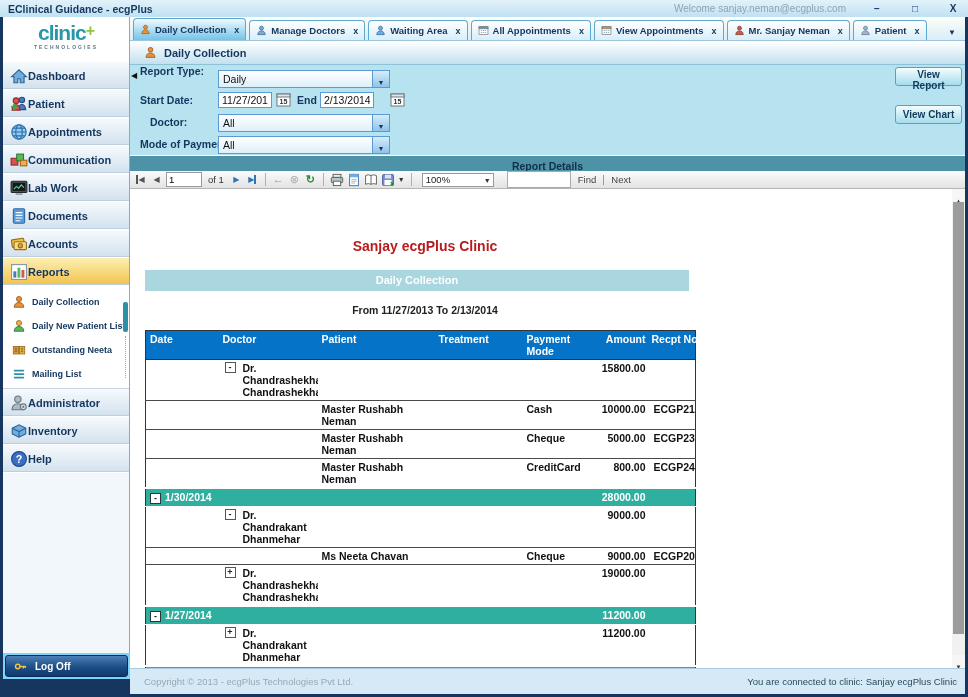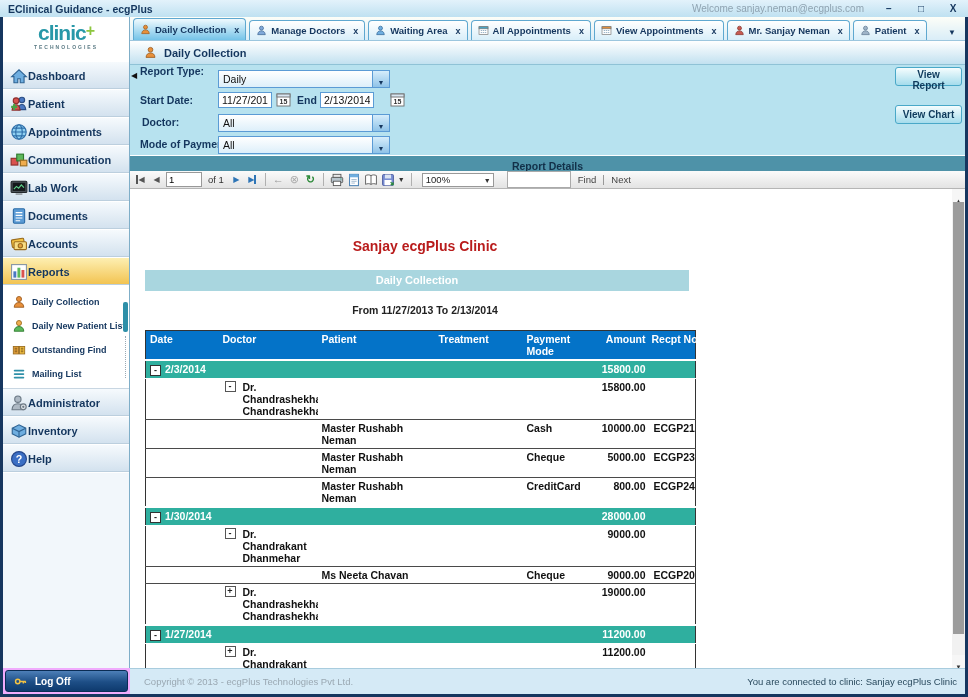--- a/index.html
+++ b/index.html
@@ -2,21 +2,21 @@
 <html><head>
 <meta charset="utf-8">
 <style>
   html,body{margin:0;padding:0;}
   body{width:968px;height:697px;position:relative;overflow:hidden;background:#16365F;
        font-family:"Liberation Sans",sans-serif;-webkit-font-smoothing:antialiased;}
   
   .titlebar{position:absolute;left:0;top:0;width:968px;height:17px;
     background:linear-gradient(#E3F2FB,#BFE1F1);display:flex;align-items:center;box-sizing:border-box;padding:0 8px;}
   .tb-title{font-size:10.5px;font-weight:bold;color:#14365E;}
-  .tb-right{margin-left:auto;display:flex;align-items:center;gap:18px;}
+  .tb-right{margin-left:auto;display:flex;align-items:center;gap:24px;}
   .tb-welcome{font-size:10px;color:#8FA3B1;}
   .winbtn{font-size:10px;font-weight:bold;color:#14365E;width:14px;text-align:center;cursor:default;}
   
   .sidebar{position:absolute;left:3px;top:17px;width:127px;bottom:29px;background:#F2F7FB;
     border-right:1px solid #7FAEC8;box-sizing:border-box;}
   .logo{height:45px;background:#fff;text-align:center;padding-top:3px;box-sizing:border-box;}
   .logo-main{font-size:21px;font-weight:bold;color:#2898A8;letter-spacing:-1px;line-height:22px;}
   .logo-plus{color:#8DC63F;font-size:16px;vertical-align:4px;font-weight:bold;}
   .logo-sub{font-size:5px;letter-spacing:2px;color:#5A7A84;font-weight:bold;}
   .nav-item{height:28px;display:flex;align-items:center;padding-left:7px;box-sizing:border-box;
@@ -28,21 +28,21 @@
   .submenu{background:#fff;position:relative;border-bottom:1px solid #C8D6E2;padding:4px 0 2px 0;}
   .sub-item{height:24px;display:flex;align-items:center;gap:6px;padding-left:9px;cursor:pointer;}
   .sub-item .ic svg{width:14px;height:14px;}
   .sub-label{font-size:9px;font-weight:bold;color:#14365E;}
   .sub-scroll-up,.sub-scroll-down{position:absolute;right:22px;font-size:7px;color:#222;line-height:7px;cursor:pointer;}
   .sub-scroll-up{top:3px;}
   .sub-scroll-down{bottom:3px;}
   .sub-thumb{position:absolute;right:1px;top:16px;width:5px;height:30px;background:#2E8FA8;border-radius:2px;}
   .sub-track{position:absolute;right:3px;top:50px;bottom:10px;border-right:1px dotted #9AAAB6;}
   
-  .logoffbar{position:absolute;left:3px;bottom:3px;width:127px;height:26px;background:#f0abfc;box-sizing:border-box;padding:2px;}
+  .logoffbar{position:absolute;left:3px;bottom:18px;width:127px;height:26px;background:#7dd3fc;box-sizing:border-box;padding:2px;}
   .logoff-btn{height:100%;border:1px solid #0A2C54;border-radius:3px;display:flex;align-items:center;gap:8px;
     background:linear-gradient(#4D7FB8,#1D4E86 55%,#0E3A6E);padding-left:8px;cursor:pointer;box-sizing:border-box;}
   .logoff-btn .ic svg{width:13px;height:13px;}
   .logoff-label{color:#fff;font-size:10px;font-weight:bold;}
   .statusbar{position:absolute;left:130px;right:3px;bottom:3px;height:26px;background:#D5EAF6;
     border-top:1px solid #A8CCDE;display:flex;align-items:center;box-sizing:border-box;padding:0 8px;}
   .copyright{font-size:9.5px;color:#9AA8B2;padding-left:6px;}
   .connection{margin-left:auto;font-size:9.5px;color:#2A4A5E;}
   
   .content{position:absolute;left:130px;top:17px;right:3px;bottom:29px;display:flex;flex-direction:column;background:#fff;}
@@ -261,21 +261,21 @@
           <span class="sub-label">Daily New Patient List</span>
         </div>
         <div class="sub-item">
           <span class="ic">
             <svg viewBox="0 0 16 16">
               <rect x="1.5" y="4" width="6" height="8.5" fill="#E8A33D" stroke="#9A6C1F"></rect>
               <rect x="8.5" y="4" width="6" height="8.5" fill="#F3C242" stroke="#9A6C1F"></rect>
               <path d="M3 6h3M3 8h3M3 10h3M10 6h3M10 8h3M10 10h3" stroke="#7A5518"></path>
             </svg>
           </span>
-          <span class="sub-label">Outstanding Find</span>
+          <span class="sub-label">Outstanding Neeta</span>
         </div>
         <div class="sub-item">
           <span class="ic">
             <svg viewBox="0 0 16 16">
               <rect x="2" y="3" width="12" height="2" rx="1" fill="#2E8FA8"></rect>
               <rect x="2" y="7" width="12" height="2" rx="1" fill="#2E8FA8"></rect>
               <rect x="2" y="11" width="12" height="2" rx="1" fill="#2E8FA8"></rect>
             </svg>
           </span>
           <span class="sub-label">Mailing List</span>
@@ -438,21 +438,21 @@
           <rect x="1" y="2" width="13" height="3" fill="#D8E6F2" stroke="#777"></rect>
           <text x="7.5" y="11.8" font-size="7" text-anchor="middle" fill="#333" font-weight="bold">15</text>
         </svg></span>
     <span class="f-label" style="left:167px;top:29px">End Date:</span>
     <input class="f-input" style="left: 190px; top: 27px;" value="2/13/2014">
     <span class="cal" style="left:260px;top:27px"><svg viewBox="0 0 15 15">
           <rect x="1" y="2" width="13" height="12" fill="#fff" stroke="#777"></rect>
           <rect x="1" y="2" width="13" height="3" fill="#D8E6F2" stroke="#777"></rect>
           <text x="7.5" y="11.8" font-size="7" text-anchor="middle" fill="#333" font-weight="bold">15</text>
         </svg></span>
-    <span class="f-label" style="left:12px;top:51px">Doctor:</span>
+    <span class="f-label" style="left:20px;top:51px">Doctor:</span>
     <div class="dd" style="left:88px;top:49px">
       <span class="dd-text">All</span>
       <span class="dd-btn"></span>
     </div>
     <span class="f-label" style="left:10px;top:73px">Mode of Payment:</span>
     <div class="dd" style="left:88px;top:71px">
       <span class="dd-text">All</span>
       <span class="dd-btn"></span>
     </div>
     <button class="side-btn" style="top:2px">View Report</button>
@@ -538,26 +538,20 @@
               <th>Date</th>
               <th>Doctor</th>
               <th>Patient</th>
               <th>Treatment</th>
               <th>Payment Mode</th>
               <th class="am">Amount</th>
               <th class="rc">Recpt No</th>
             </tr>
           </thead>
         <tbody>
-            <tr class="r-date">
-              <td><span class="eb">-</span><span>2/3/2014</span></td>
-              <td colspan="4"></td>
-              <td class="amt">15800.00</td>
-              <td></td>
-            </tr>
             <tr class="r-doc">
               <td></td>
               <td>
                 <span class="dw">
                   <span class="eb">-</span>
                   <span class="dn">Dr. Chandrashekhar Chandrashekhar</span>
                 </span>
               </td>
               <td colspan="3"></td>
               <td class="amt">15800.00</td>

